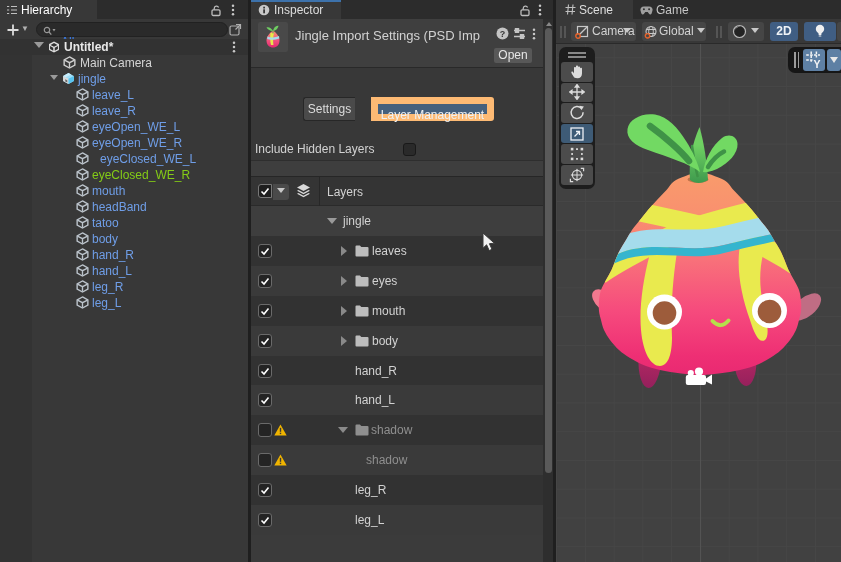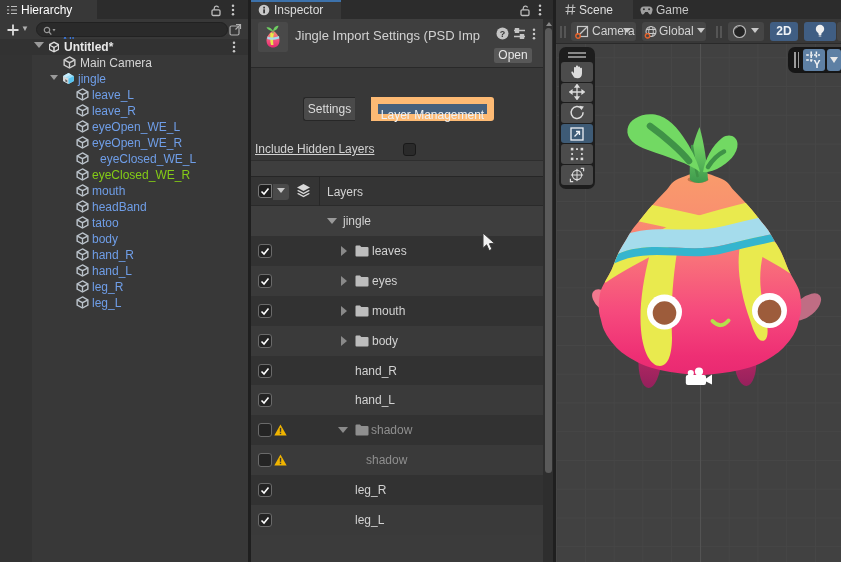--- a/index.html
+++ b/index.html
@@ -224,21 +224,21 @@
   <svg class="abs" style="left:281px;top:9px;" width="4" height="12" viewBox="0 0 4 12">
       <circle cx="2" cy="1.8" r="1.25" fill="#c8c8c8"></circle>
       <circle cx="2" cy="6" r="1.25" fill="#c8c8c8"></circle>
       <circle cx="2" cy="10.2" r="1.25" fill="#c8c8c8"></circle>
     </svg>
   <div class="abs" style="left:243px;top:29px;width:38px;height:15px;background:#585858;border-radius:2px;color:#e6e6e6;font-size:12px;line-height:15px;text-align:center;">Open</div>
 
   <div class="abs" style="left:52px;top:78px;width:52px;height:24px;background:#4a4a4a;border:1px solid #272727;border-right:none;border-radius:3px 0 0 3px;color:#dcdcdc;font-size:12px;line-height:22px;text-align:center;">Settings</div>
   <div class="abs" style="left:104px;top:78px;width:123px;height:24px;background:#46607c;border:7px solid #fdba74;border-radius:0 3px 3px 0;color:#eef2f6;font-size:12px;line-height:22px;text-align:center;margin-left:16px;">Layer Management</div>
 
-  <div class="abs txt" style="left:4px;top:122px;text-decoration:underline;">Include Hidden Layers</div>
+  <div class="abs txt" style="left:4px;top:122px;">Include Hidden Layers</div>
   <div class="abs" style="left:152px;top:124px;width:13px;height:13px;background:#2a2a2a;border:1px solid #191919;border-radius:3px;"></div>
 
   <div class="abs" style="left:0;top:141px;width:292px;height:17px;background:#3e3e3e;border-top:1px solid #2e2e2e;border-bottom:1px solid #262626;"></div>
 
   <div class="abs" style="left:0;top:158px;width:292px;height:29px;background:#343434;border-bottom:1px solid #2a2a2a;"></div>
   <div class="abs" style="left:7px;top:165px;width:14px;height:14px;background:#1e1e1e;border:1px solid #787878;border-radius:3px 0 0 3px;"></div>
   <svg class="abs" style="left:9px;top:168px;" width="10" height="9" viewBox="0 0 10 9">
       <path d="M1.5 4.5 L4 7 L8.5 1.5" stroke="#fff" stroke-width="1.6" fill="none"></path>
     </svg>
   <div class="abs" style="left:22px;top:165px;width:16px;height:16px;background:#4a4a4a;border-radius:0 3px 3px 0;"></div>

